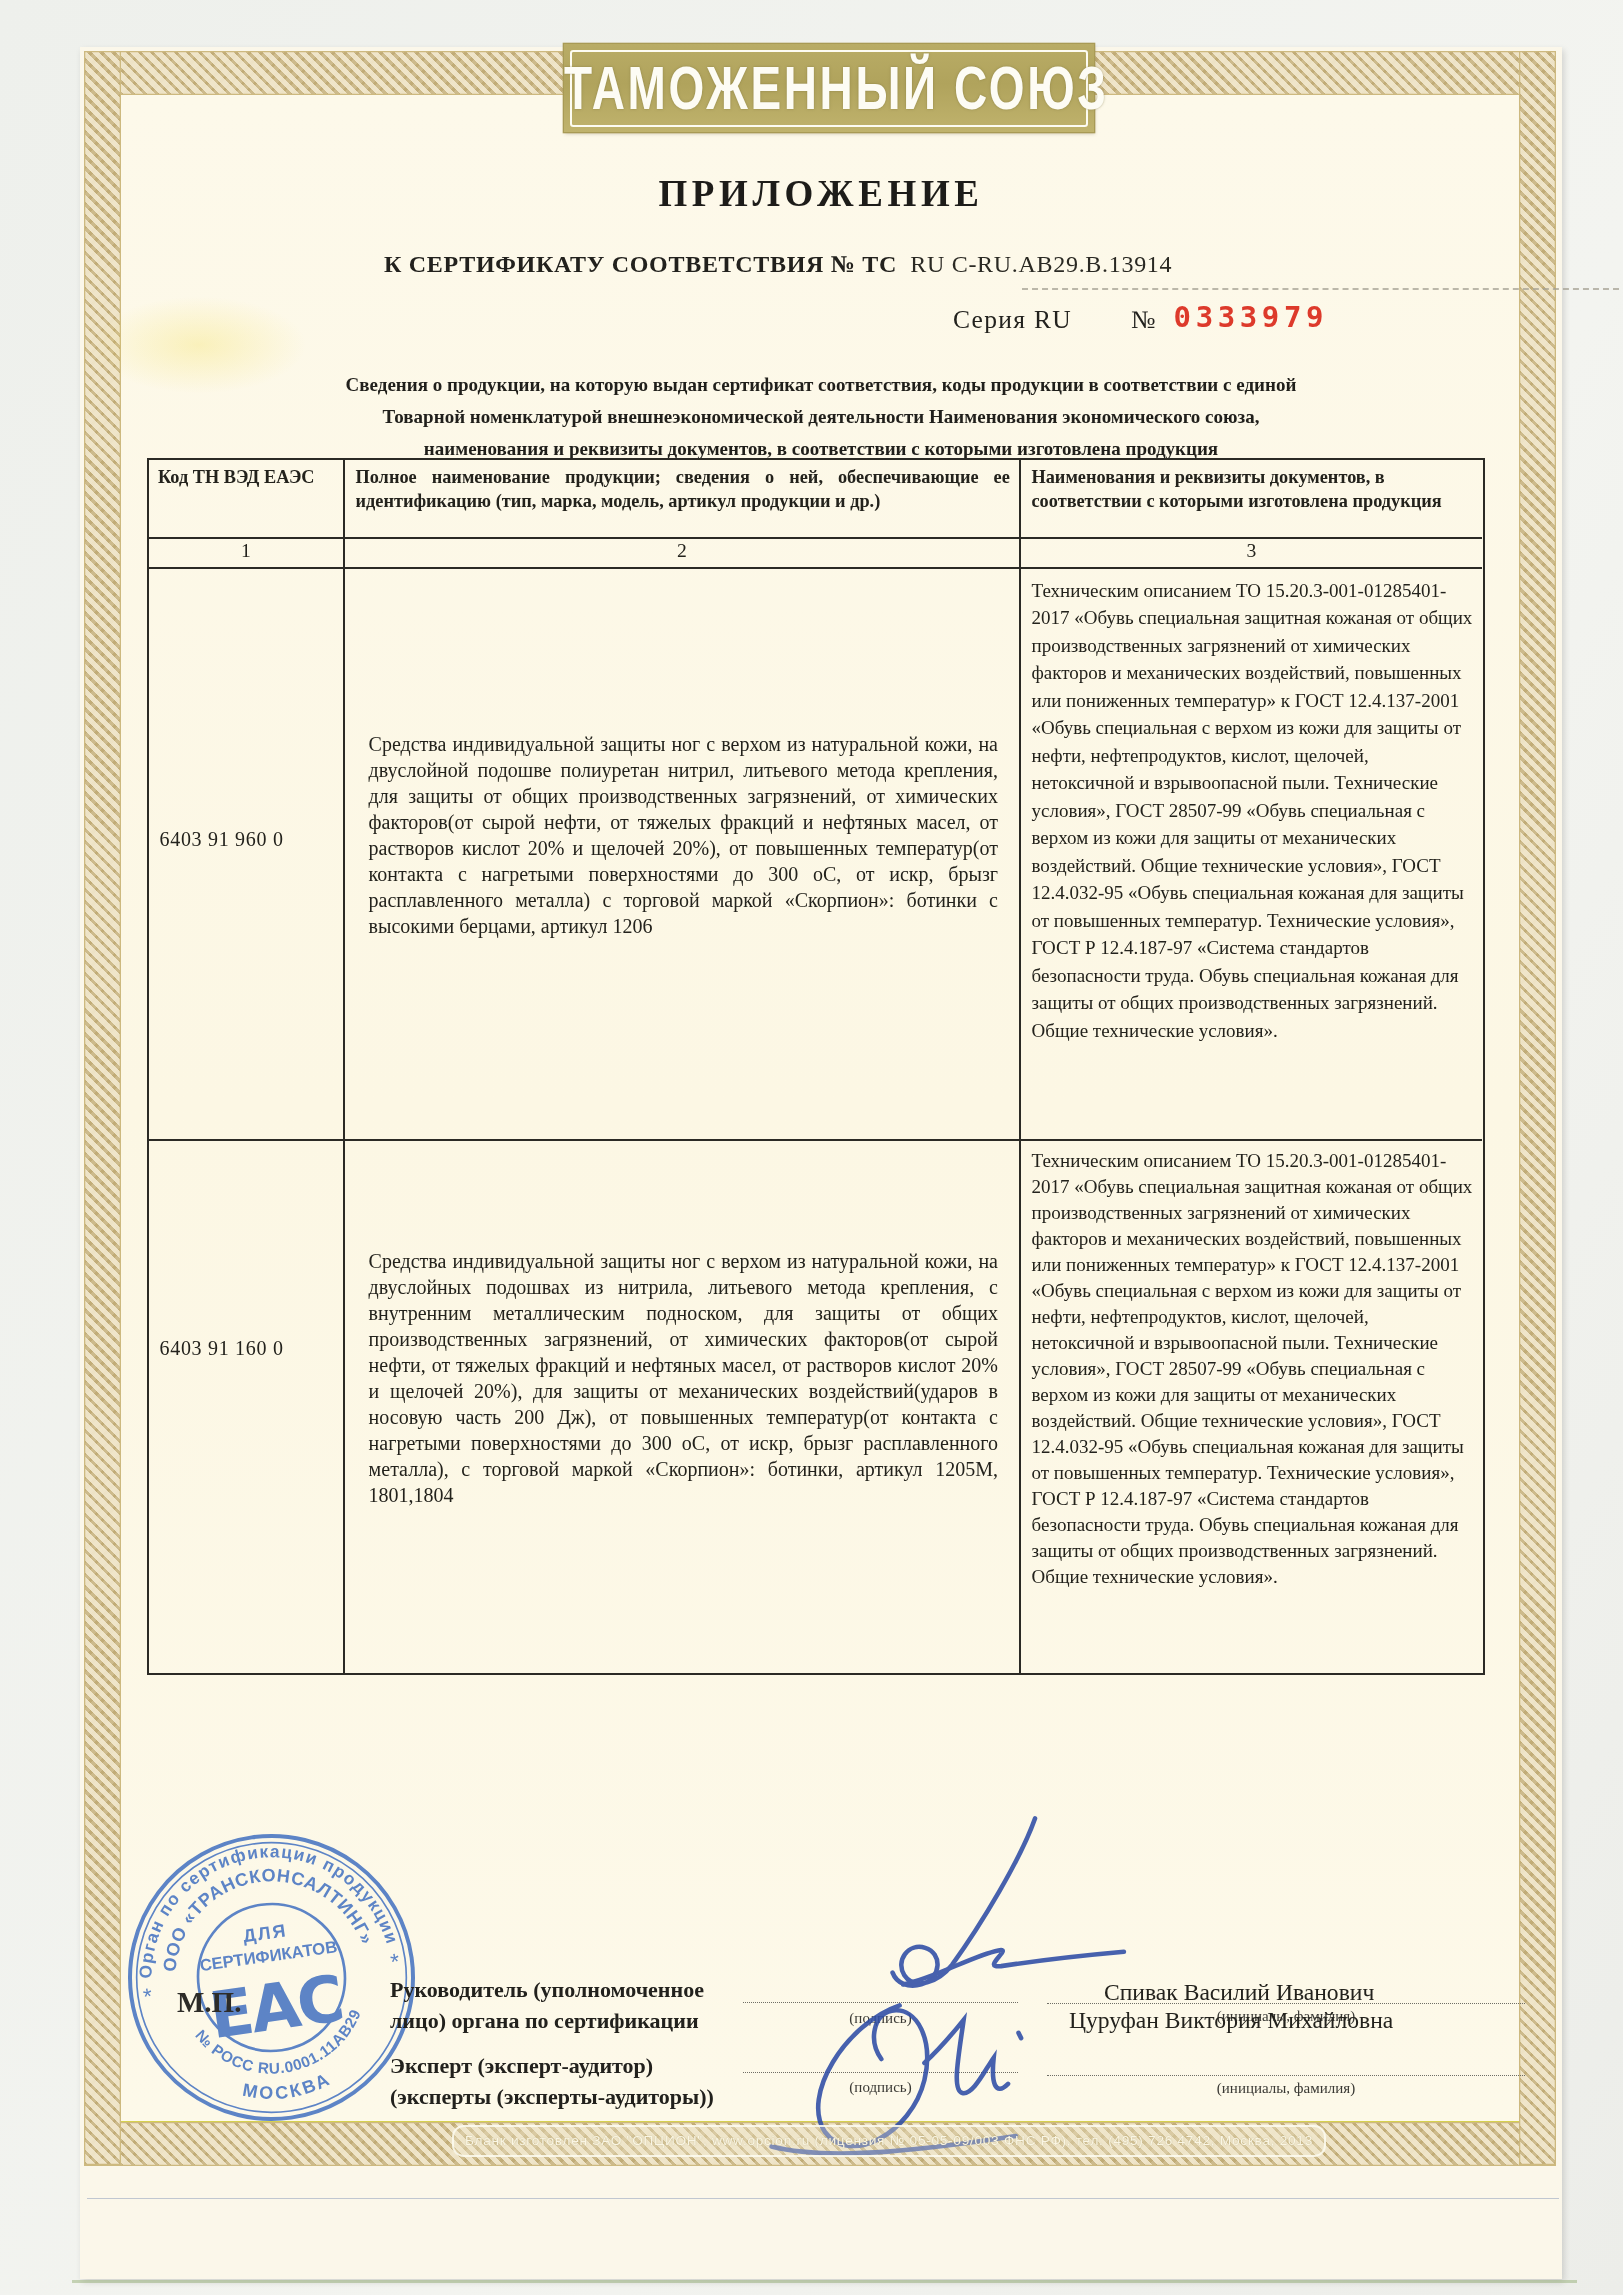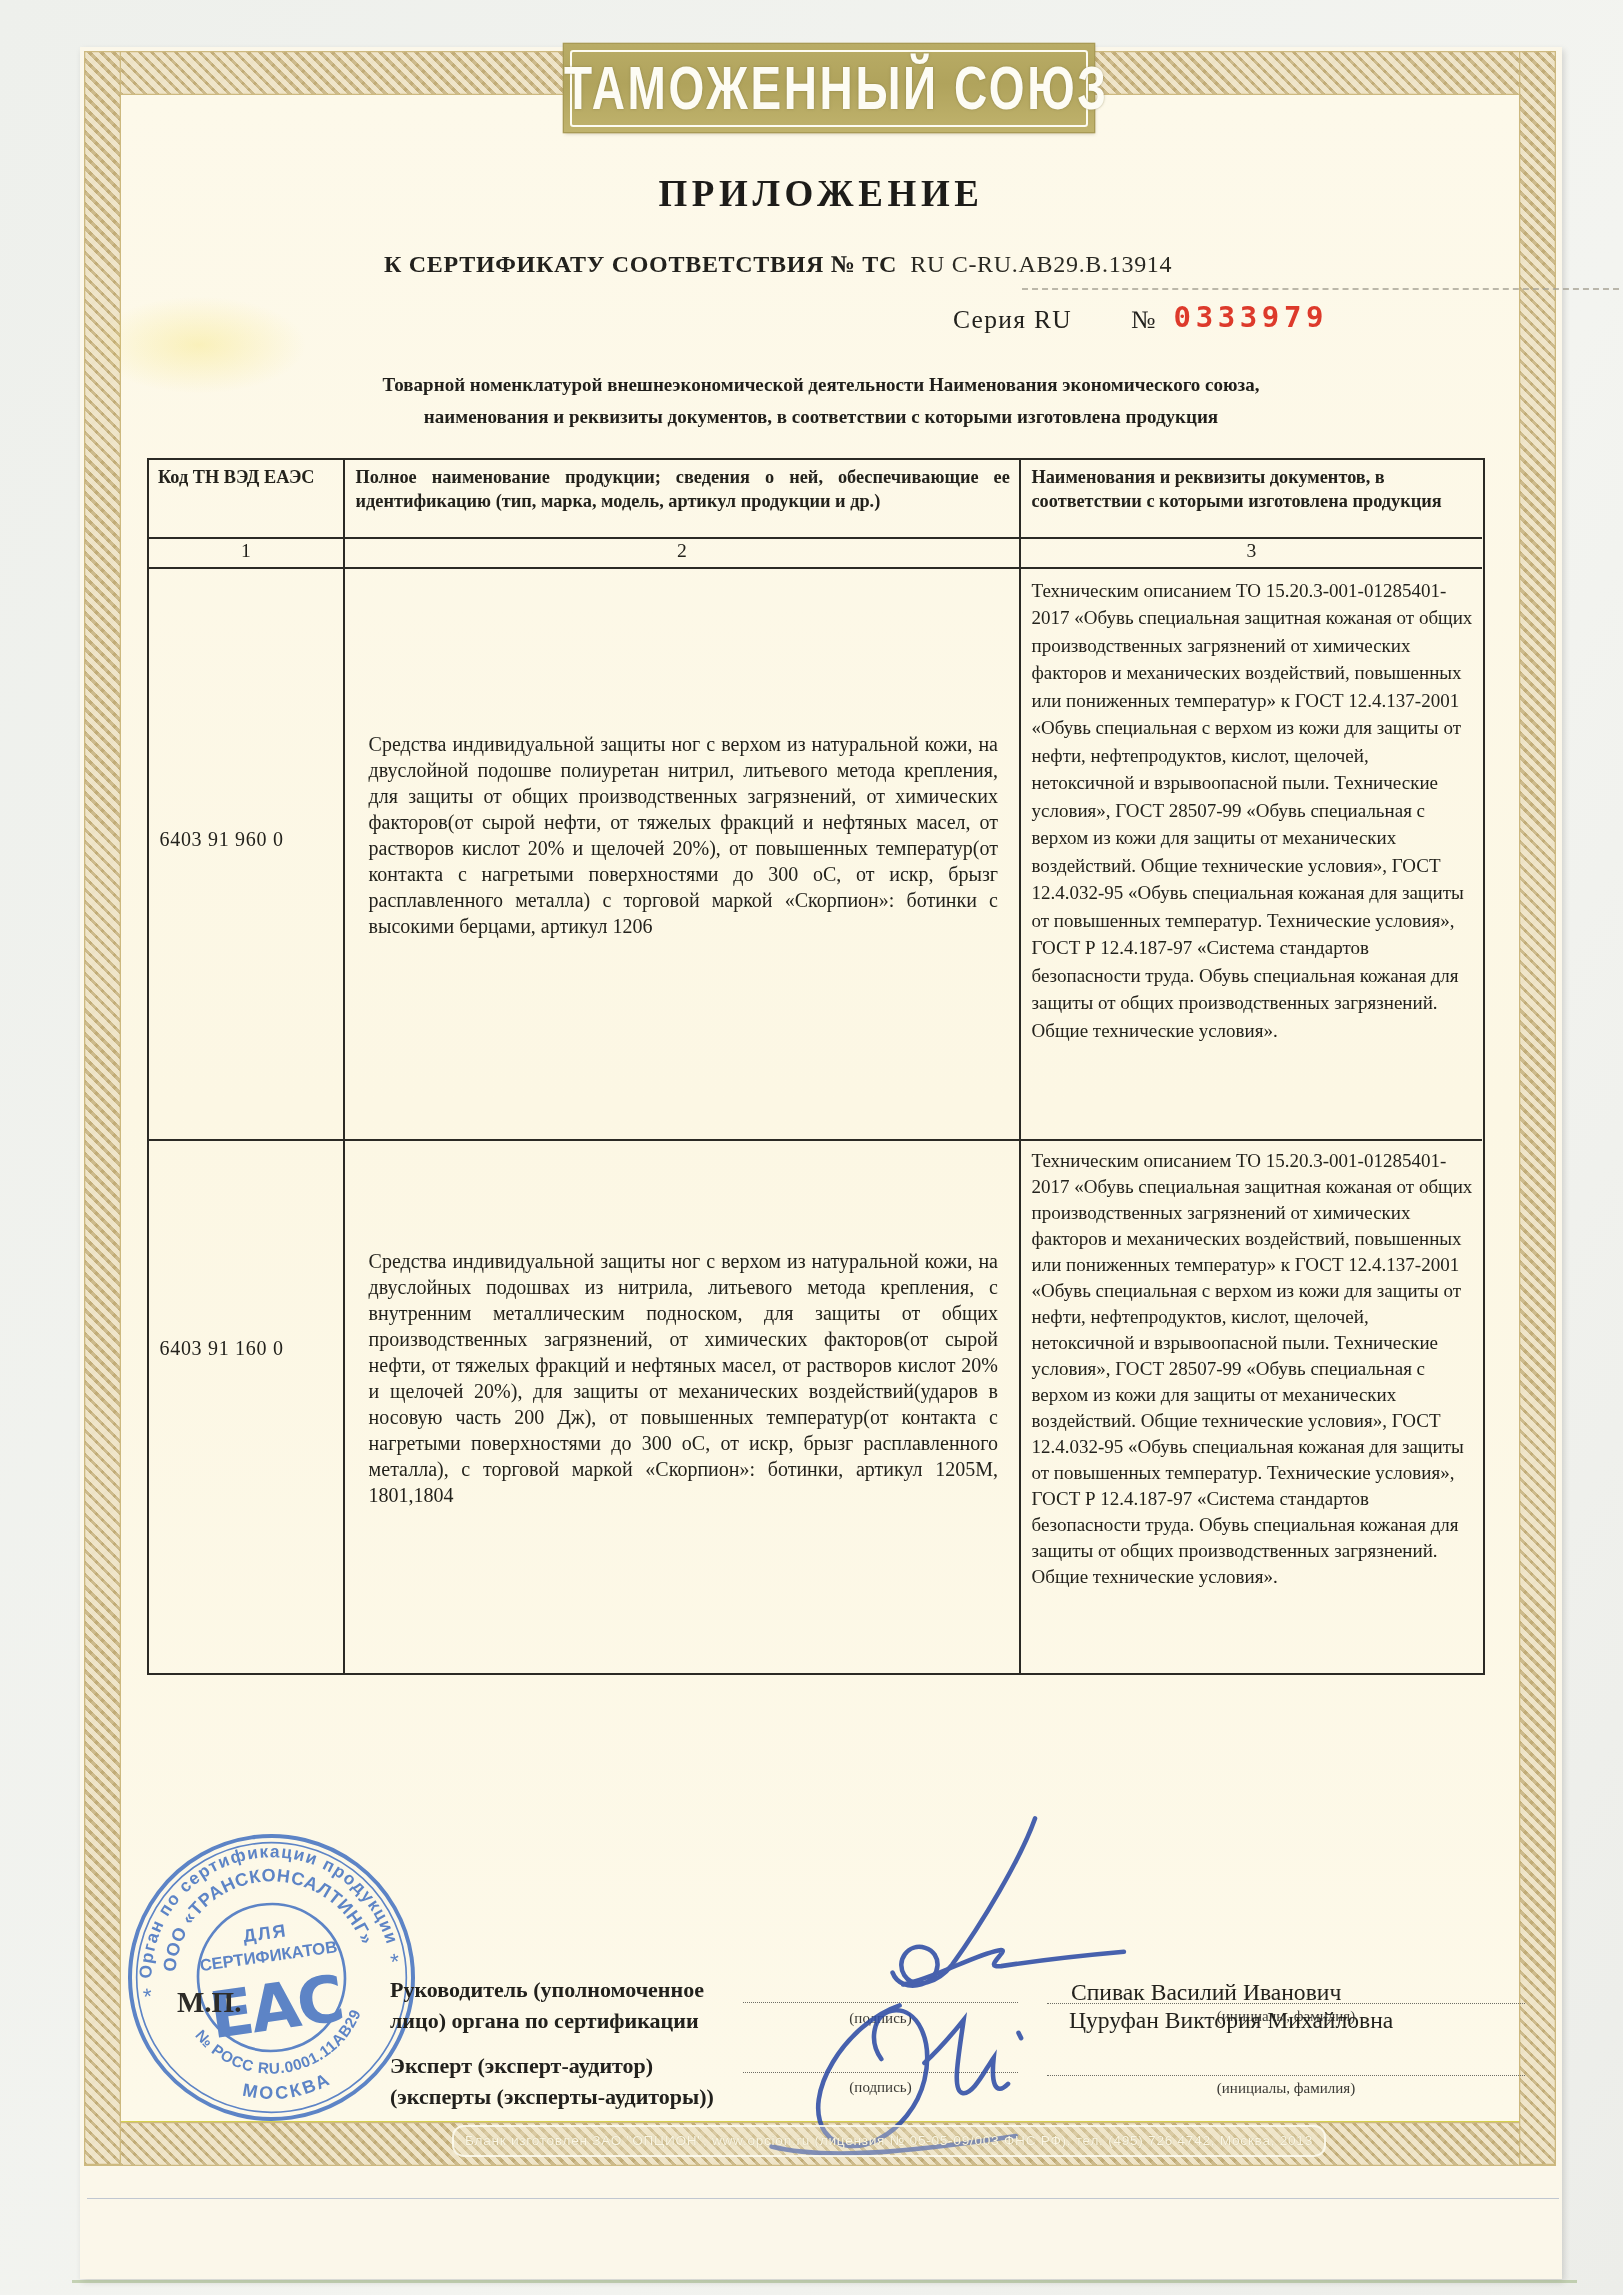--- a/index.html
+++ b/index.html
@@ -90,20 +90,21 @@
 
     <div class="series-line">
       <span class="series-label">Серия RU</span>
       <span class="series-no">№</span>
       <span class="series-number" style="color:#dd3a2b;">0333979</span>
     </div>
 
     <div class="stain"></div>
 
     <div class="intro">
+      <div>Сведения о продукции, на которую выдан сертификат соответствия, коды продукции в соответствии с единой</div>
       <div>Товарной номенклатурой внешнеэкономической деятельности Наименования экономического союза,</div>
       <div>наименования и реквизиты документов, в соответствии с которыми изготовлена продукция</div>
     </div>
 
     <div class="tbl">
       <div class="cell th" style="text-align:left;padding-left:9px;">Код ТН ВЭД ЕАЭС</div>
       <div class="cell th">Полное наименование продукции; сведения о ней, обеспечивающие ее идентификацию (тип, марка, модель, артикул продукции и др.)</div>
       <div class="cell th last-col" style="text-align:left;">Наименования и реквизиты документов, в соответствии с которыми изготовлена продукция</div>
 
       <div class="cell num">1</div>
@@ -176,21 +177,21 @@
       <g fill="none" stroke="#2e4da6" stroke-width="7" stroke-linecap="round" opacity="0.88">
         <path d="M 262 42 C 180 70, 110 180, 148 236 C 186 288, 280 238, 300 156 C 314 96, 290 44, 250 50 C 222 56, 214 96, 234 124"></path>
         <path d="M 300 130 C 326 106, 344 84, 360 64 C 352 122, 342 172, 358 176 C 374 180, 392 142, 406 122 C 402 160, 408 182, 428 162"></path>
         <path d="M 444 84 L 448 92"></path>
         <path d="M 66 258 C 160 282, 320 260, 440 242"></path>
       </g>
     </svg>
 
     <div class="dotline" style="left:663px;top:1955px;width:275px;"></div>
     <div class="caption" style="left:663px;top:1963px;width:275px;">(подпись)</div>
-    <div class="name" style="left:991px;top:1932px;">Спивак Василий Иванович</div>
+    <div class="name" style="left:1024px;top:1932px;">Спивак Василий Иванович</div>
     <div class="dotline" style="left:967px;top:1956px;width:478px;"></div>
     <div class="caption" style="left:967px;top:1961px;width:478px;">(инициалы, фамилия)</div>
 
     <div class="dotline" style="left:663px;top:2025px;width:275px;"></div>
     <div class="caption" style="left:663px;top:2032px;width:275px;">(подпись)</div>
     <div class="name" style="left:989px;top:1960px;">Цуруфан Виктория Михайловна</div>
     <div class="dotline" style="left:967px;top:2028px;width:478px;"></div>
     <div class="caption" style="left:967px;top:2033px;width:478px;">(инициалы, фамилия)</div>
 
     <div class="footer-pill">

